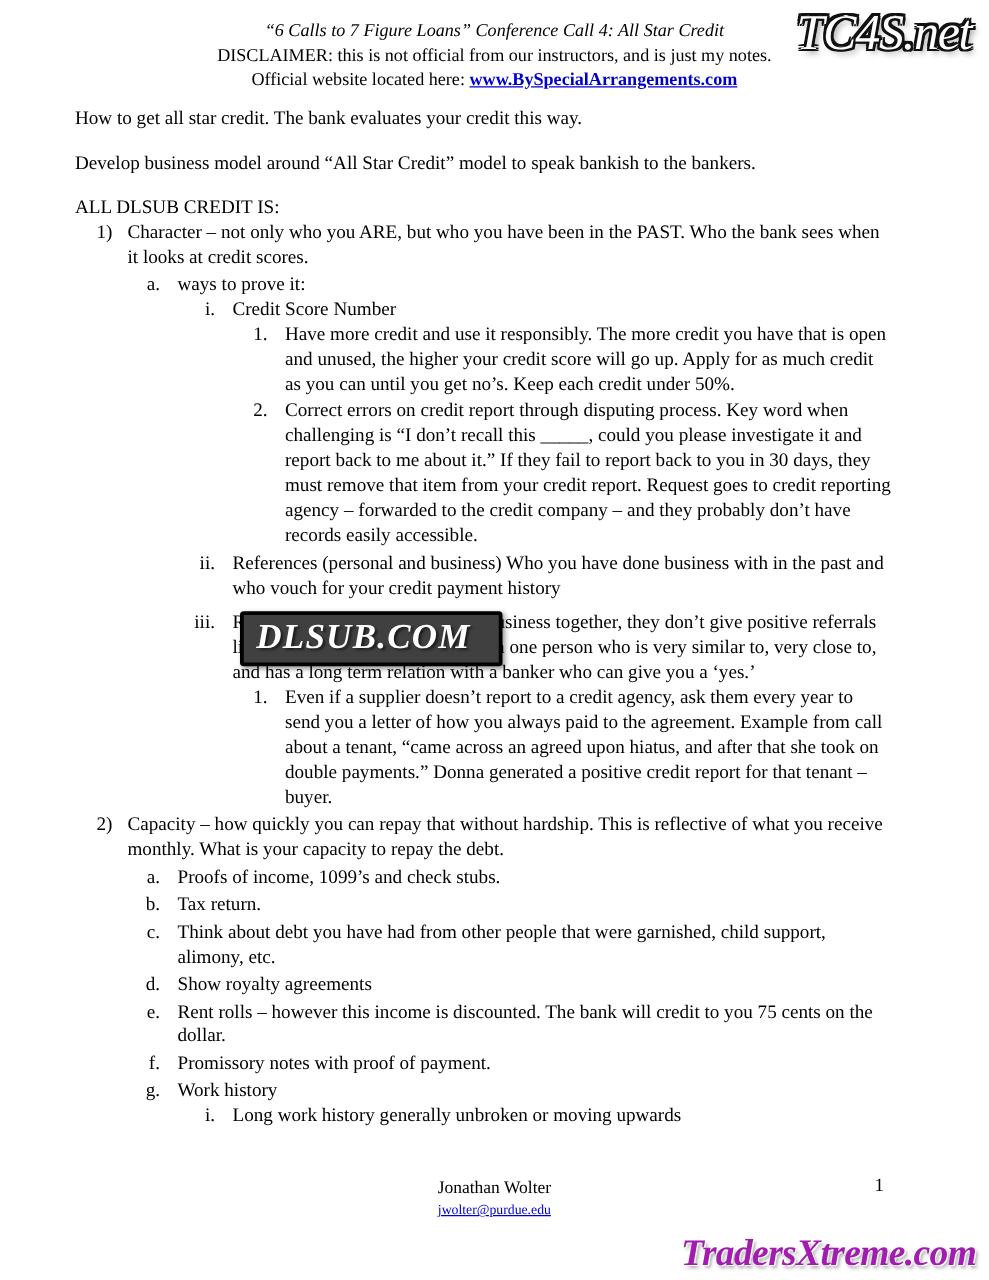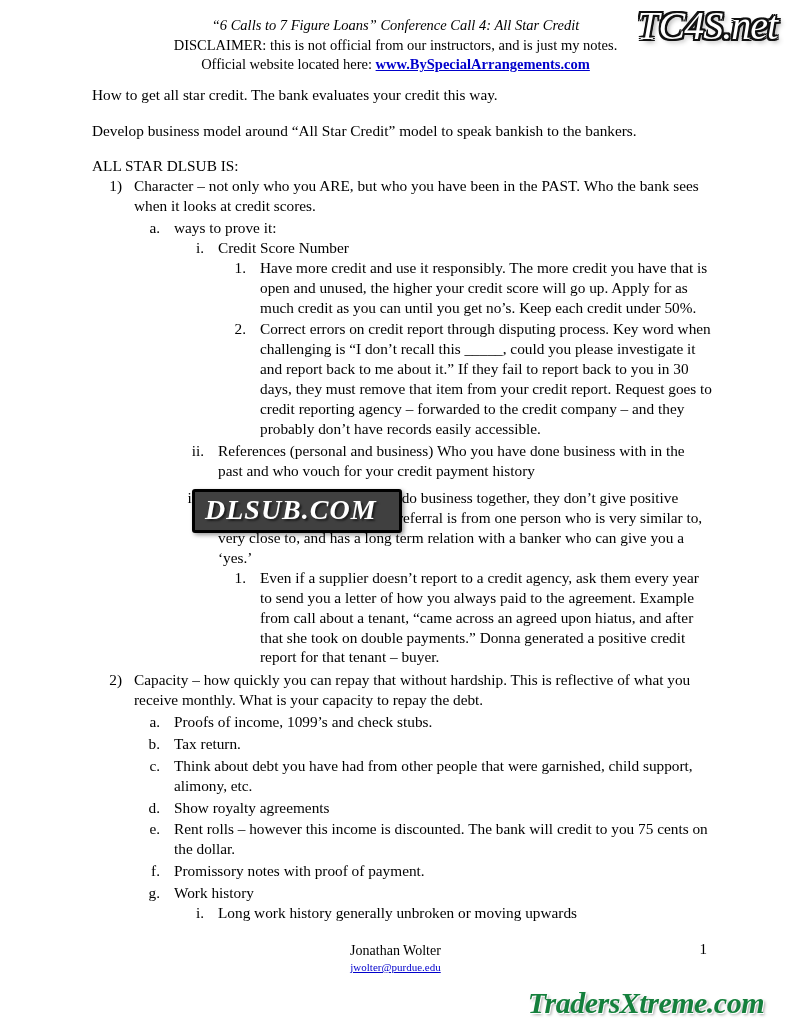--- a/index.html
+++ b/index.html
@@ -76,35 +76,35 @@
     font-family: "Liberation Serif", serif;
     font-size: 28px;
     font-weight: bold;
     font-style: italic;
     color: #ffffff;
     text-shadow: 2px 2px 2px rgba(0,0,0,.55);
     letter-spacing: 1px;
   }
   .wm-txtreme {
     position: absolute;
-    right: 27px;
+    right: 10px;
     bottom: 4px;
     z-index: 40;
     font-family: "Liberation Serif", serif;
     font-size: 30px;
     font-weight: bold;
     font-style: italic;
-    color: #15803d;
+    color: #a21caf;
     text-shadow: 1px 1px 0 #ffffff, 2px 2px 3px rgba(0,0,0,.35);
     letter-spacing: -0.5px;
   }
 
   
   .content {
-    padding: 10px 78px 0 92px;
+    padding: 10px 78px 0 60px;
     font-size: 15.3px;
     line-height: 1.30;
   }
   p.para {
     margin: 0 0 16px 0;
   }
   p.tight {
     margin: 0;
   }
 
@@ -186,21 +186,21 @@
     <div class="line1">“6 Calls to 7 Figure Loans” Conference Call 4: All Star Credit</div>
     <div class="line2">DISCLAIMER: this is not official from our instructors, and is just my notes.</div>
     <div class="line3"><span>Official website located here: </span><a href="#">www.BySpecialArrangements.com</a></div>
   </div>
 
   <div class="content">
 
     <p class="para">How to get all star credit. The bank evaluates your credit this way.</p>
     <p class="para">Develop business model around “All Star Credit” model to speak bankish to the bankers.</p>
 
-    <p class="tight">ALL STAR DLSUB IS:</p>
+    <p class="tight">ALL DLSUB CREDIT IS:</p>
 
     <ol class="lvl1">
 
       <li>
         <span class="marker">1)</span>
         <span>Character – not only who you ARE, but who you have been in the PAST. Who the bank sees when it looks at credit scores.</span>
 
         <ol class="lvl2">
           <li>
             <span class="marker">a.</span>

